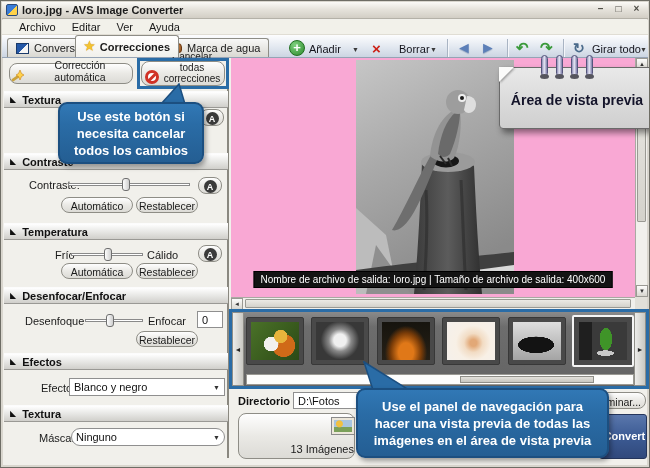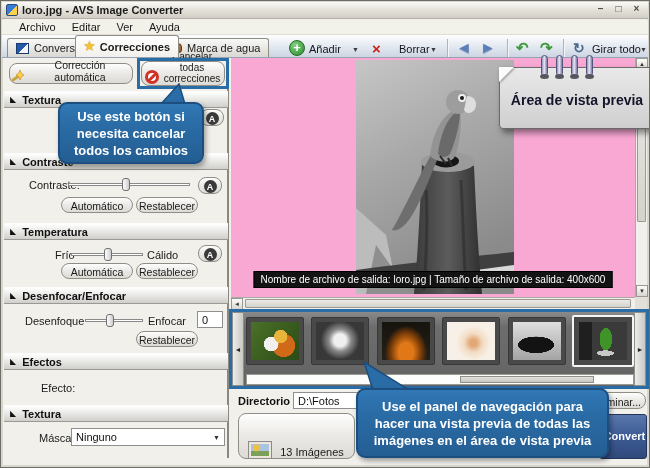--- a/index.html
+++ b/index.html
@@ -115,21 +115,21 @@
     radial-gradient(ellipse 30% 12% at 55% 82%,#c8c8c8 0 60%,transparent 61%),
     linear-gradient(90deg,#1f1f1f 0 28%,#3a3a3a 28%); }
   .fscrolltrack { position:absolute; left:14px; top:62px; width:388px; height:11px; background:#fdfdfc; border:1px solid #9a9993; }
   .fscrollthumb { position:absolute; left:213px; top:1px; width:134px; height:7px; background:linear-gradient(#e4e2dc,#c8c6bf); border:1px solid #8f8e88; }
   
   .dirlabel { position:absolute; left:237px; top:394px; font-size:11px; font-weight:bold; color:#111; }
   .dirinput { position:absolute; left:292px; top:391px; width:300px; height:17px; background:#fff;
     border:1px solid #8f8f8f; font-size:11px; font-family:"Liberation Sans",sans-serif; padding-left:4px; color:#111; }
   .browsebtn { position:absolute; left:597px; top:391px; width:48px; height:17px; font-size:10.5px;
     justify-content:flex-end; padding-right:4px; overflow:hidden; white-space:nowrap; }
-  .imagesbtn { position:absolute; left:237px; top:412px; width:117px; height:46px; flex-direction:row; gap:9px; font-size:11px; }
+  .imagesbtn { position:absolute; left:237px; top:412px; width:117px; height:46px; flex-direction:column; gap:9px; font-size:11px; }
   .picicon { width:22px; height:16px; border:2px solid #ece7da; outline:1px solid #8a8a8a;
     background:radial-gradient(circle at 30% 32%,#f0c040 0 3px,transparent 4px),
     linear-gradient(180deg,#a8c4e0 0 60%,#7aa05a 60%); }
   .convertbtn { position:absolute; left:598px; top:413px; width:48px; height:45px; border-radius:3px;
     background:linear-gradient(#5a77ac,#3c5b94 50%,#31497c); border:1px solid #24355c;
     color:#fff; font-size:11px; font-weight:bold; text-align:right; line-height:43px;
     overflow:hidden; white-space:nowrap; padding-right:3px; }
   
   .hlbox { position:absolute; left:136px; top:57px; width:92px; height:31px; border:3px solid #2a6ca6; z-index:10; }
   .callout { position:absolute; z-index:40; background:linear-gradient(#3178b5,#2a6ca6 35%,#245e93);
@@ -256,27 +256,31 @@
     </div>
     <span class="flabel" style="left:145px;top:257px;">Enfocar</span>
     <input class="numinput" style="left: 194px; top: 253px;" value="0">
     <div class="btn" style="position:absolute;left:133px;top:273px;width:62px;height:16px;">Restablecer</div>
 
     <div class="hdr" style="top:295px;">
       <span class="exp">◣</span>
       <span class="htxt">Efectos</span>
     </div>
     <span class="flabel" style="left:38px;top:324px;">Efecto:</span>
+    <div class="combo" style="left:66px;top:320px;width:156px;">
+      <span>Blanco y negro</span>
+      <span class="ccaret">▼</span>
+    </div>
 
     <div class="hdr" style="top:347px;">
       <span class="exp">◣</span>
       <span class="htxt">Textura</span>
     </div>
     <span class="flabel" style="left:36px;top:374px;">Máscara</span>
-    <div class="combo" style="left:68px;top:370px;width:154px;">
+    <div class="combo" style="left:68px;top:370px;width:154px;border-radius:9px;">
       <span>Ninguno</span>
       <span class="ccaret">▼</span>
     </div>
   </div>
 
   <div class="hlbox"></div>
 
   <div class="preview">
     <svg class="photo" viewBox="0 0 158 234" preserveAspectRatio="none">
       <defs>

